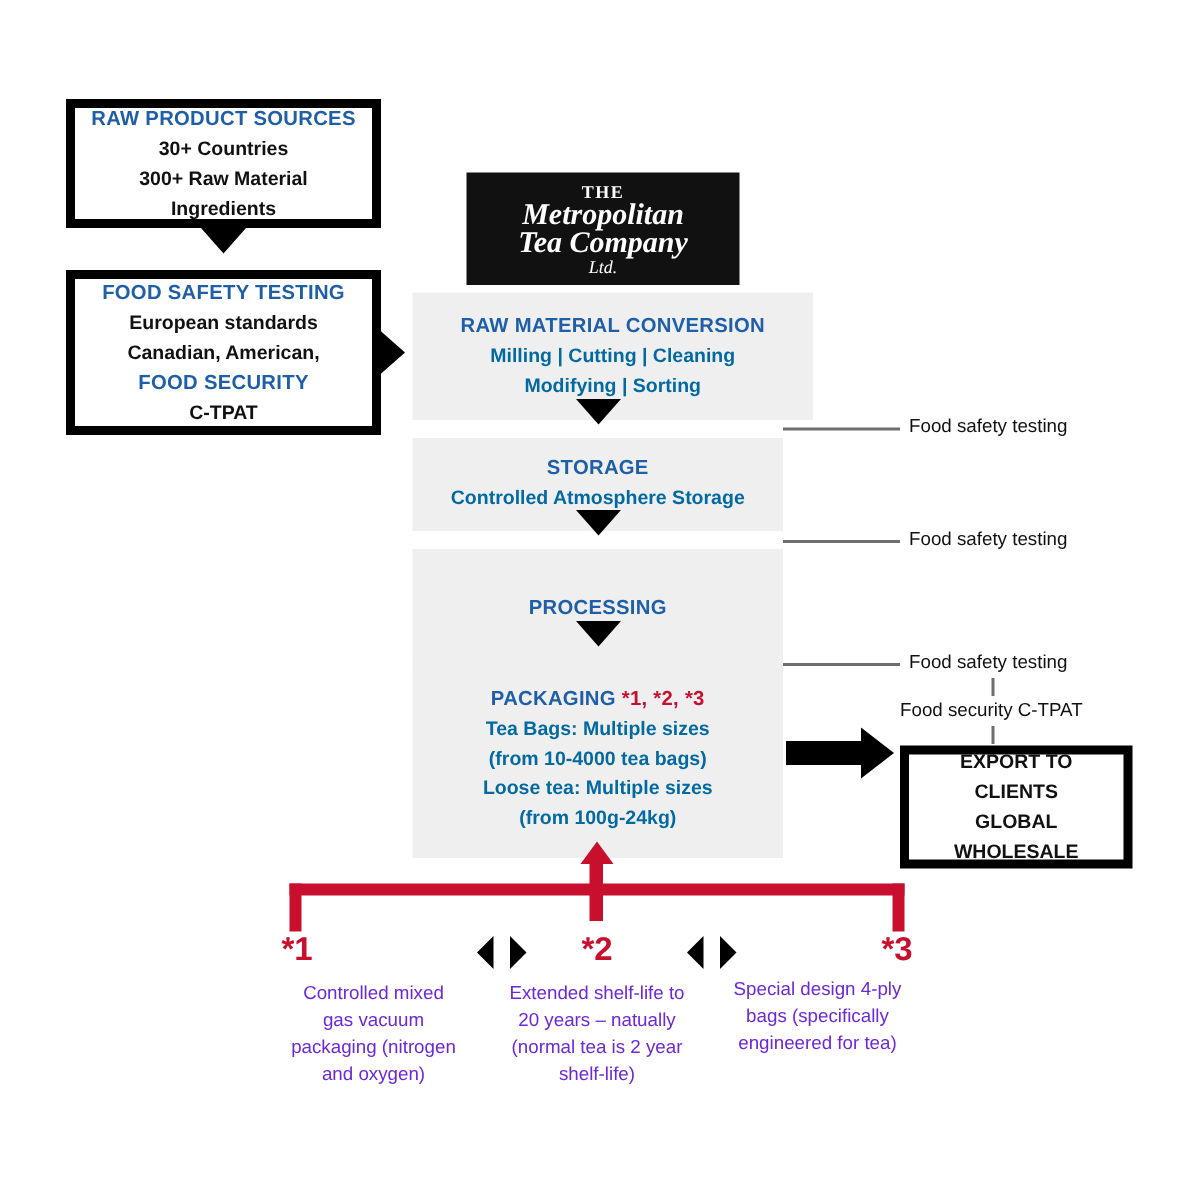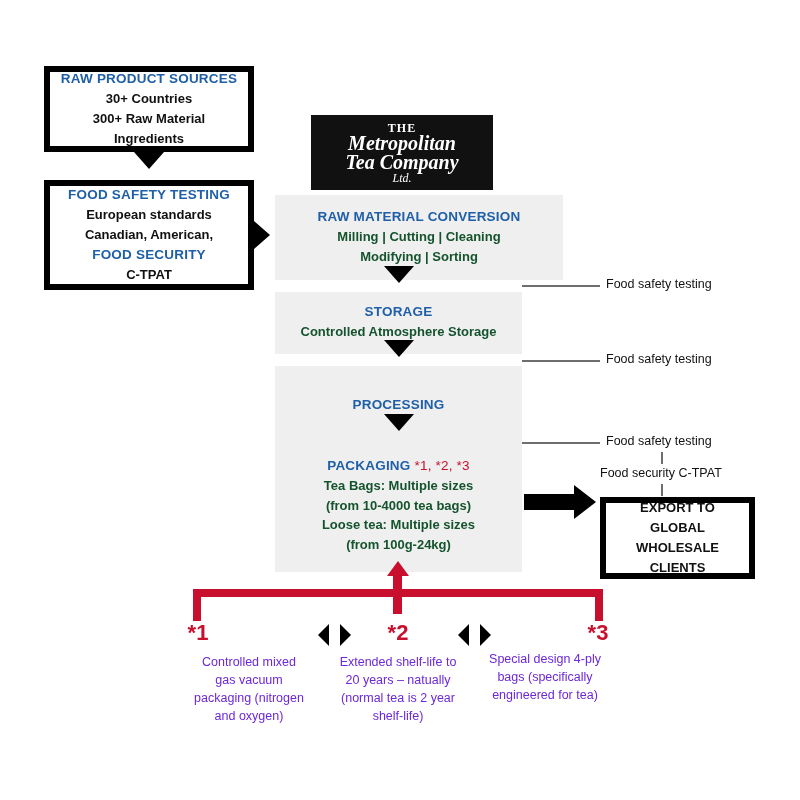--- a/index.html
+++ b/index.html
@@ -62,28 +62,28 @@
     text-align: center;
   }
   .gbox .ghead {
     color: #1F5FA8;
     font-weight: bold;
     font-size: 13.5px;
     letter-spacing: 0.2px;
     margin-bottom: 3px;
   }
   .gbox .gline {
-    color: #14532d;
+    color: #0369a1;
     font-weight: bold;
     font-size: 13px;
     line-height: 1.5;
   }
   .star-red {
     color: #C8102E;
-    font-weight: normal;
+    font-weight: bold;
   }
 
   
   .tri-down {
     position: absolute;
     width: 0; height: 0;
     border-left: 15px solid transparent;
     border-right: 15px solid transparent;
     border-top: 17px solid #000000;
   }
@@ -226,21 +226,21 @@
 
   <div class="logo" style="left:311px; top:115px; width:182px; height:75px;">
     <div style="text-align:center; line-height:1;">
       <div class="logo-the">THE</div>
       <div class="logo-main">Metropolitan</div>
       <div class="logo-main">Tea Company</div>
       <div class="logo-ltd">Ltd.</div>
     </div>
   </div>
 
-  <div class="gbox" style="left:275px; top:195px; width:288px; height:85px;">
+  <div class="gbox" style="left:275px; top:195px; width:267px; height:85px;">
     <div class="ghead">RAW MATERIAL CONVERSION</div>
     <div class="gline">Milling | Cutting | Cleaning</div>
     <div class="gline">Modifying | Sorting</div>
   </div>
   <div class="tri-down" style="left:384px; top:266px;"></div>
 
   <div class="gbox" style="left:275px; top:292px; width:247px; height:62px;">
     <div class="ghead">STORAGE</div>
     <div class="gline">Controlled Atmosphere Storage</div>
   </div>
@@ -274,22 +274,22 @@
   <div class="vtick" style="left:661px; top:452px; height:12px;"></div>
   <div class="side-label" style="left:600px; top:466px;">Food security C-TPAT</div>
   <div class="vtick" style="left:661px; top:484px; height:12px;"></div>
 
   <div class="block-arrow-shaft" style="left:524px; top:494px; width:52px; height:16px;"></div>
   <div class="block-arrow-head" style="left:574px; top:485px;"></div>
 
   <div class="hbox" style="left:600px; top:497px; width:155px; height:82px;">
     <div class="inner">
       <div class="body-black">EXPORT TO</div>
+      <div class="body-black">CLIENTS</div>
       <div class="body-black">GLOBAL WHOLESALE</div>
-      <div class="body-black">CLIENTS</div>
     </div>
   </div>
 
   <div class="red-arrow-up" style="left:387px; top:561px;"></div>
   <div class="red" style="left:393px; top:574px; width:9px; height:40px;"></div>
   <div class="red" style="left:193px; top:589px; width:410px; height:8px;"></div>
   <div class="red" style="left:193px; top:589px; width:8px; height:32px;"></div>
   <div class="red" style="left:595px; top:589px; width:8px; height:32px;"></div>
 
   <div class="fn-num" style="left:163px; top:620px; width:70px;">*1</div>

